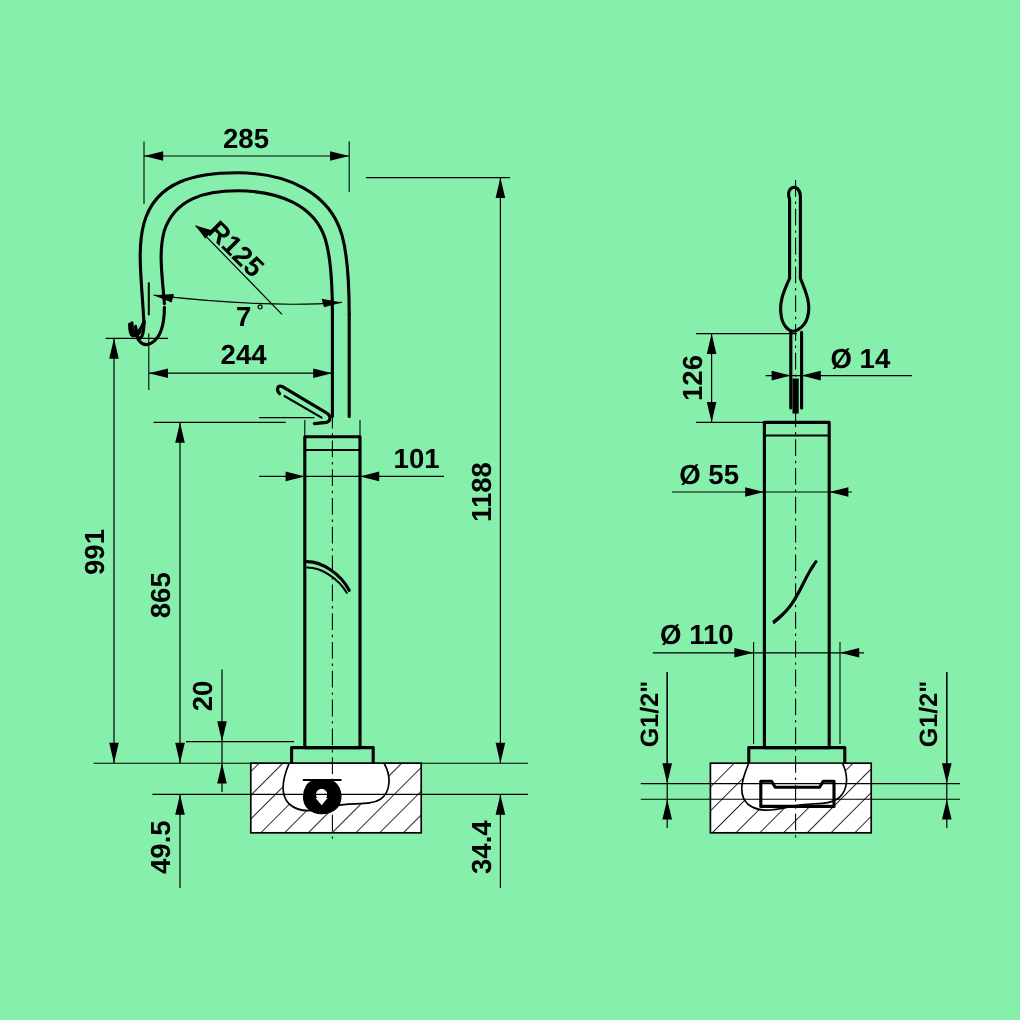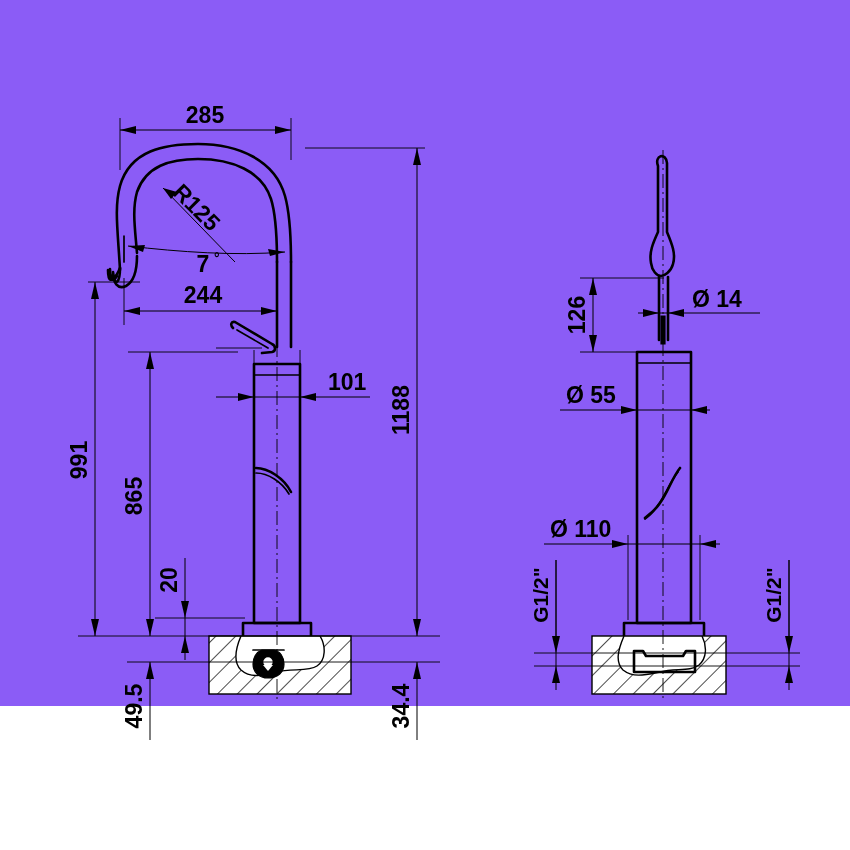--- a/index.html
+++ b/index.html
@@ -9,22 +9,22 @@
   }
   body {
     width: 850px;
     height: 850px;
     font-family: "Liberation Sans", sans-serif;
     overflow: hidden;
   }
   #drawing-root {
     position: relative;
     width: 850px;
-    height: 706px;
-    background: #8b5cf6;
+    height: 850px;
+    background: #86efac;
   }
   svg#tech-drawing {
     display: block;
     width: 850px;
     height: 850px;
   }
   .obj      { fill: none; stroke: #000000; stroke-width: 2.6; stroke-linecap: round; stroke-linejoin: round; }
   .obj-thin { fill: none; stroke: #000000; stroke-width: 1.7; stroke-linecap: round; stroke-linejoin: round; }
   .obj-fill { fill: #000000; stroke: #000000; stroke-width: 1.2; }
   .dim      { fill: none; stroke: #000000; stroke-width: 1.0; }

